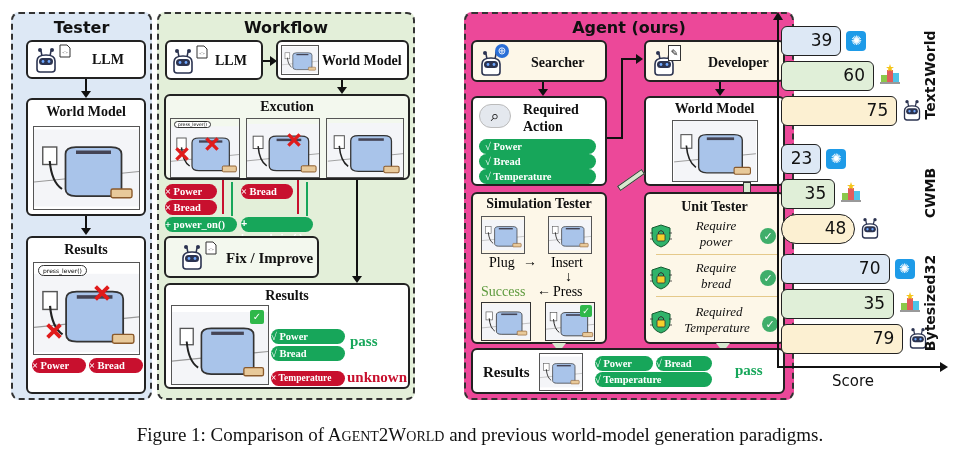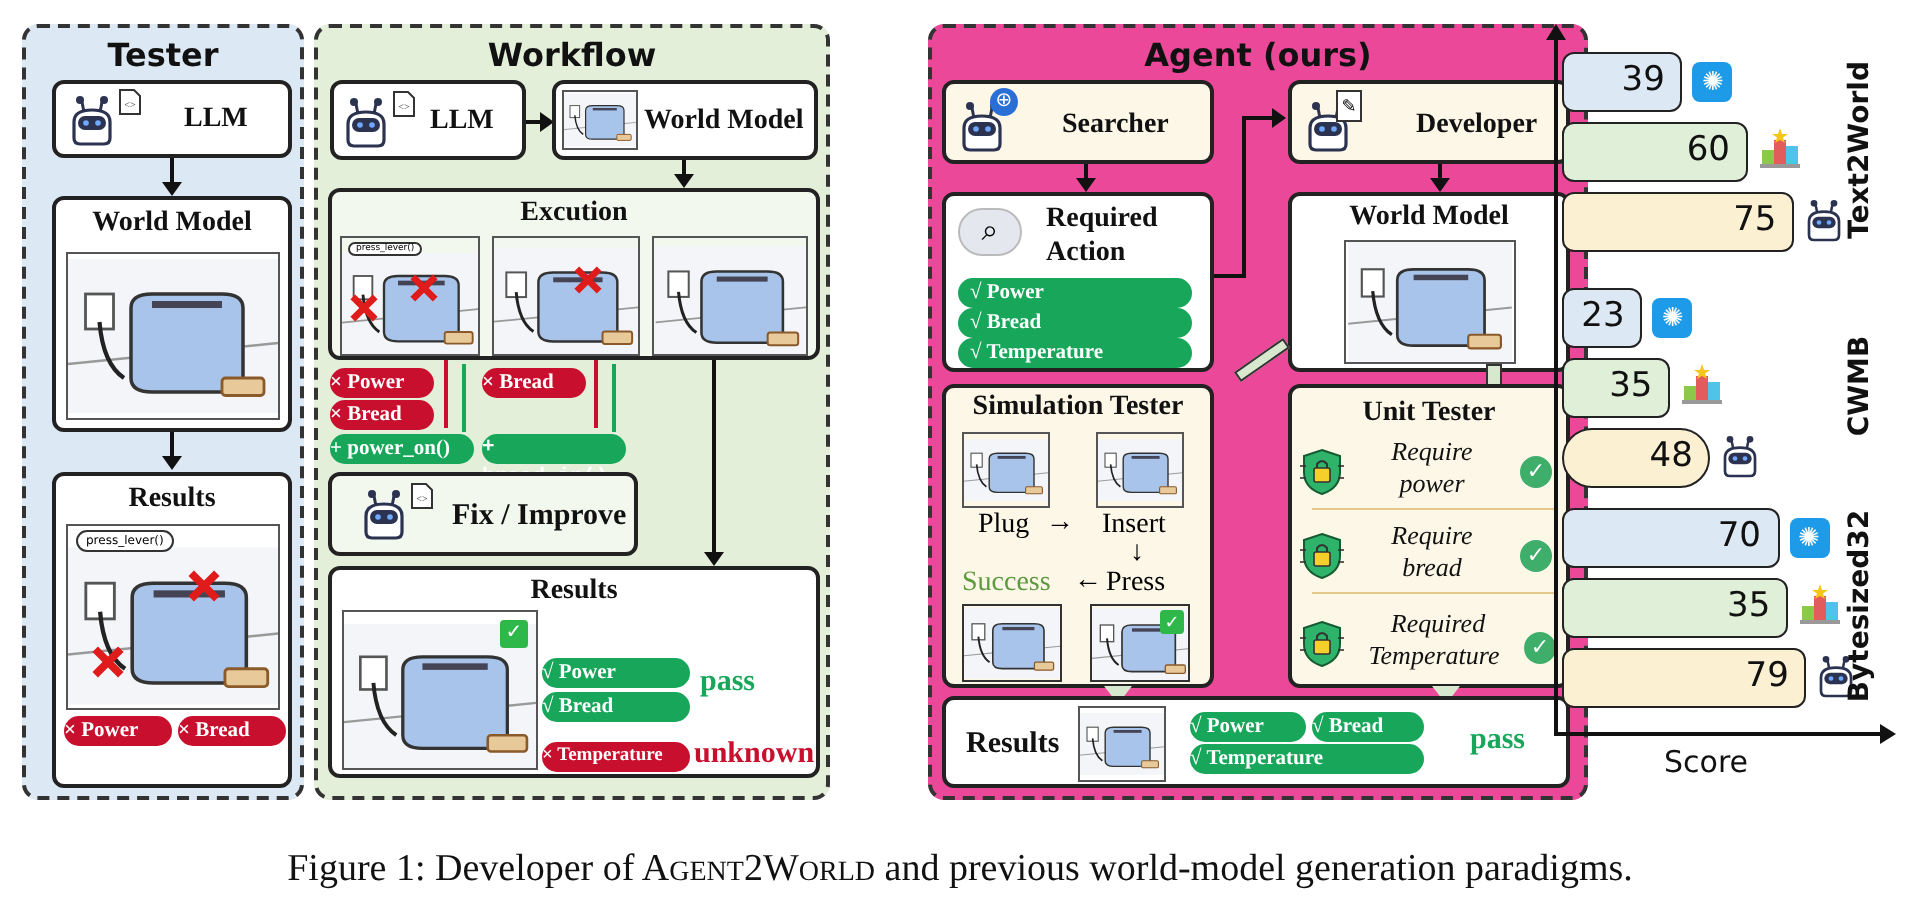--- a/index.html
+++ b/index.html
@@ -362,14 +362,14 @@
       </svg>
       <div class="bar" style="left: 21px; top: 324px; width: 122.45px; height: 30px; background: rgb(252, 240, 210); line-height: 27px;"><span>79</span></div>
       <svg width="20" height="22" class="robot" style="left: 148.45px; top: 327px;">
         <use href="#robot"></use>
       </svg>
       <div class="vlab" style="left: 120px; top: 295px; width: 100px;">Bytesized32</div>
     </div>
 </div>
 
 <div class="abs" style="left:0;right:0;top:424px;text-align:center;font-family:'Liberation Serif',serif;font-size:19px;color:#111;">
-  <span>Figure 1: Developer of </span><span>A</span><span style="font-size:14px;">GENT</span><span>2W</span><span style="font-size:14px;">ORLD</span><span> and previous world-model generation paradigms.</span>
+  <span>Figure 1: Comparison of </span><span>A</span><span style="font-size:14px;">GENT</span><span>2W</span><span style="font-size:14px;">ORLD</span><span> and previous world-model generation paradigms.</span>
 </div>
 
 </body></html>

